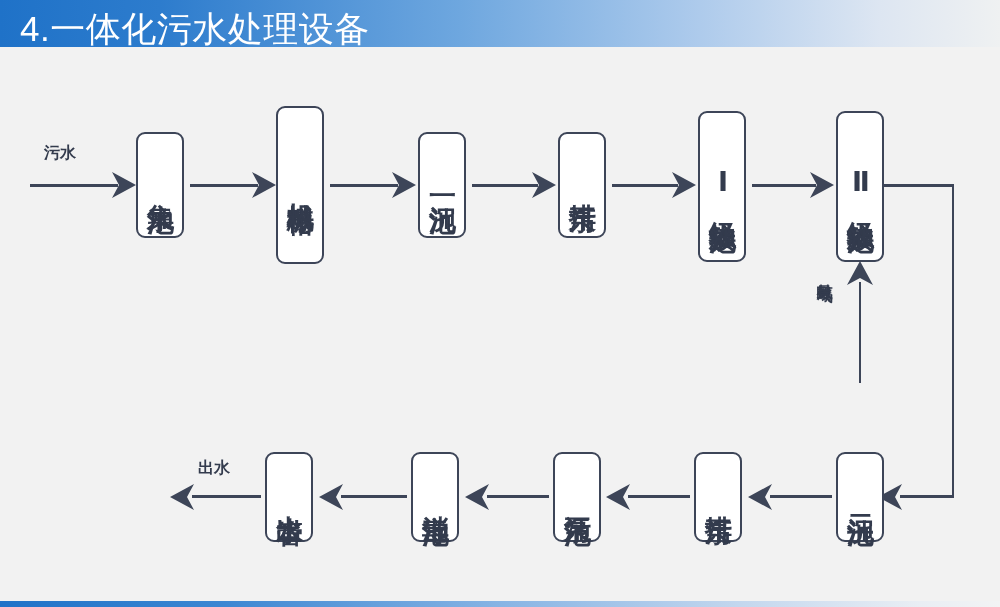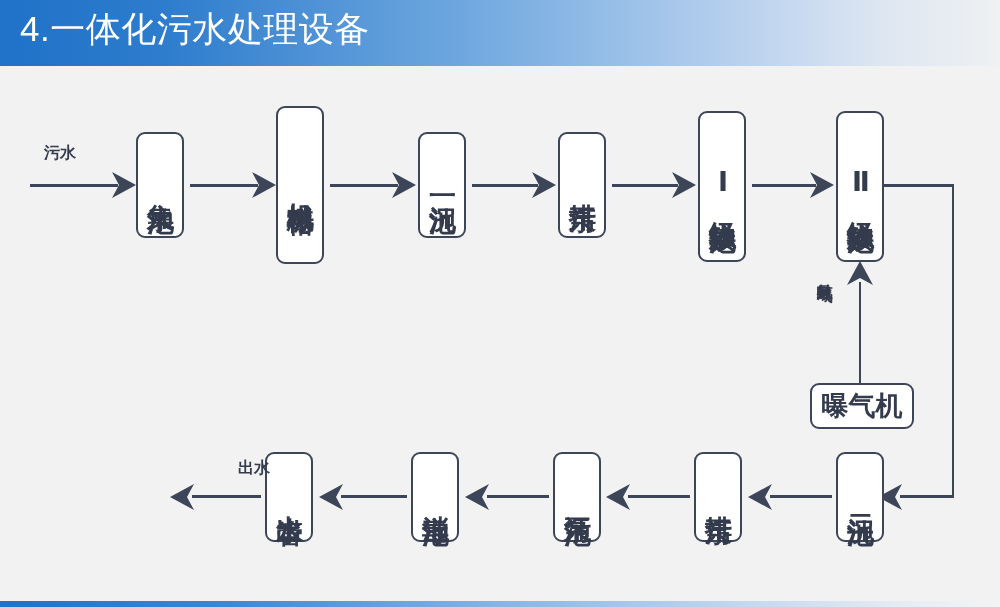--- a/index.html
+++ b/index.html
@@ -4,21 +4,21 @@
 <style>
   html,body{margin:0;padding:0;}
   body{
     width:1000px;height:607px;
     background:#f2f2f2;
     font-family:"Liberation Sans","DejaVu Sans",sans-serif;
     overflow:hidden;position:relative;
   }
   
   #header-bar{
-    position:absolute;left:0;top:0;width:1000px;height:66px;
+    position:absolute;left:0;top:0;width:1000px;height:47px;
     background:linear-gradient(90deg,#1f72c8 0%,#2d7ccd 16%,#6ea7df 46%,#aecbec 70%,#dde6f2 88%,#eff1f2 100%);
   }
   #page-title{
     position:absolute;left:20px;top:3px;
     font-size:35px;line-height:52px;color:#ffffff;
     letter-spacing:0.5px;white-space:nowrap;
   }
   #footer-bar{
     position:absolute;left:0;bottom:0;width:1000px;height:6px;
     background:linear-gradient(90deg,#1f72c8 0%,#3b86d2 22%,#87b4e4 50%,#c3d7ee 74%,#e9eef4 92%,#f2f3f4 100%);
@@ -131,23 +131,20 @@
   <div class="edge h" style="left:900px;top:438px;width:54px;"></div>
   <svg class="ah" style="left:876px;top:427px;" width="26" height="26">
     <path d="M26,0 L2,13 L26,26 L19,13 Z"></path>
   </svg>
 
   <div class="flabel vert" style="left:816px;top:214px;">鼓风曝气</div>
   <div class="edge v" style="left:858.5px;top:225px;height:101px;"></div>
   <svg class="ah" style="left:847px;top:204px;" width="26" height="26">
     <path d="M13,0 L26,24 L13,17 L0,24 Z"></path>
   </svg>
-  <div class="node horiz" style="left:810px;top:326px;width:104px;height:46px;">
-    <span class="lbl">曝气机</span>
-  </div>
 
   <div class="node vert" style="left:836px;top:395px;width:48px;height:90px;">
     <span class="lbl">二沉池</span>
   </div>
 
   <div class="node vert" style="left:694px;top:395px;width:48px;height:90px;">
     <span class="lbl">排污泵</span>
   </div>
 
   <div class="node vert" style="left:553px;top:395px;width:48px;height:90px;">
@@ -175,21 +172,21 @@
   <div class="edge h" style="left:487px;top:438px;width:62px;"></div>
   <svg class="ah" style="left:463px;top:427px;" width="26" height="26">
     <path d="M26,0 L2,13 L26,26 L19,13 Z"></path>
   </svg>
 
   <div class="edge h" style="left:341px;top:438px;width:66px;"></div>
   <svg class="ah" style="left:317px;top:427px;" width="26" height="26">
     <path d="M26,0 L2,13 L26,26 L19,13 Z"></path>
   </svg>
 
-  <div class="flabel" style="left:198px;top:403px;margin-left:40px;">出水</div>
+  <div class="flabel" style="left:198px;top:403px;">出水</div>
   <div class="edge h" style="left:192px;top:438px;width:69px;"></div>
   <svg class="ah" style="left:168px;top:427px;" width="26" height="26">
     <path d="M26,0 L2,13 L26,26 L19,13 Z"></path>
   </svg>
 
 </div>
 
 <div id="footer-bar"></div>
 
 </body></html>

